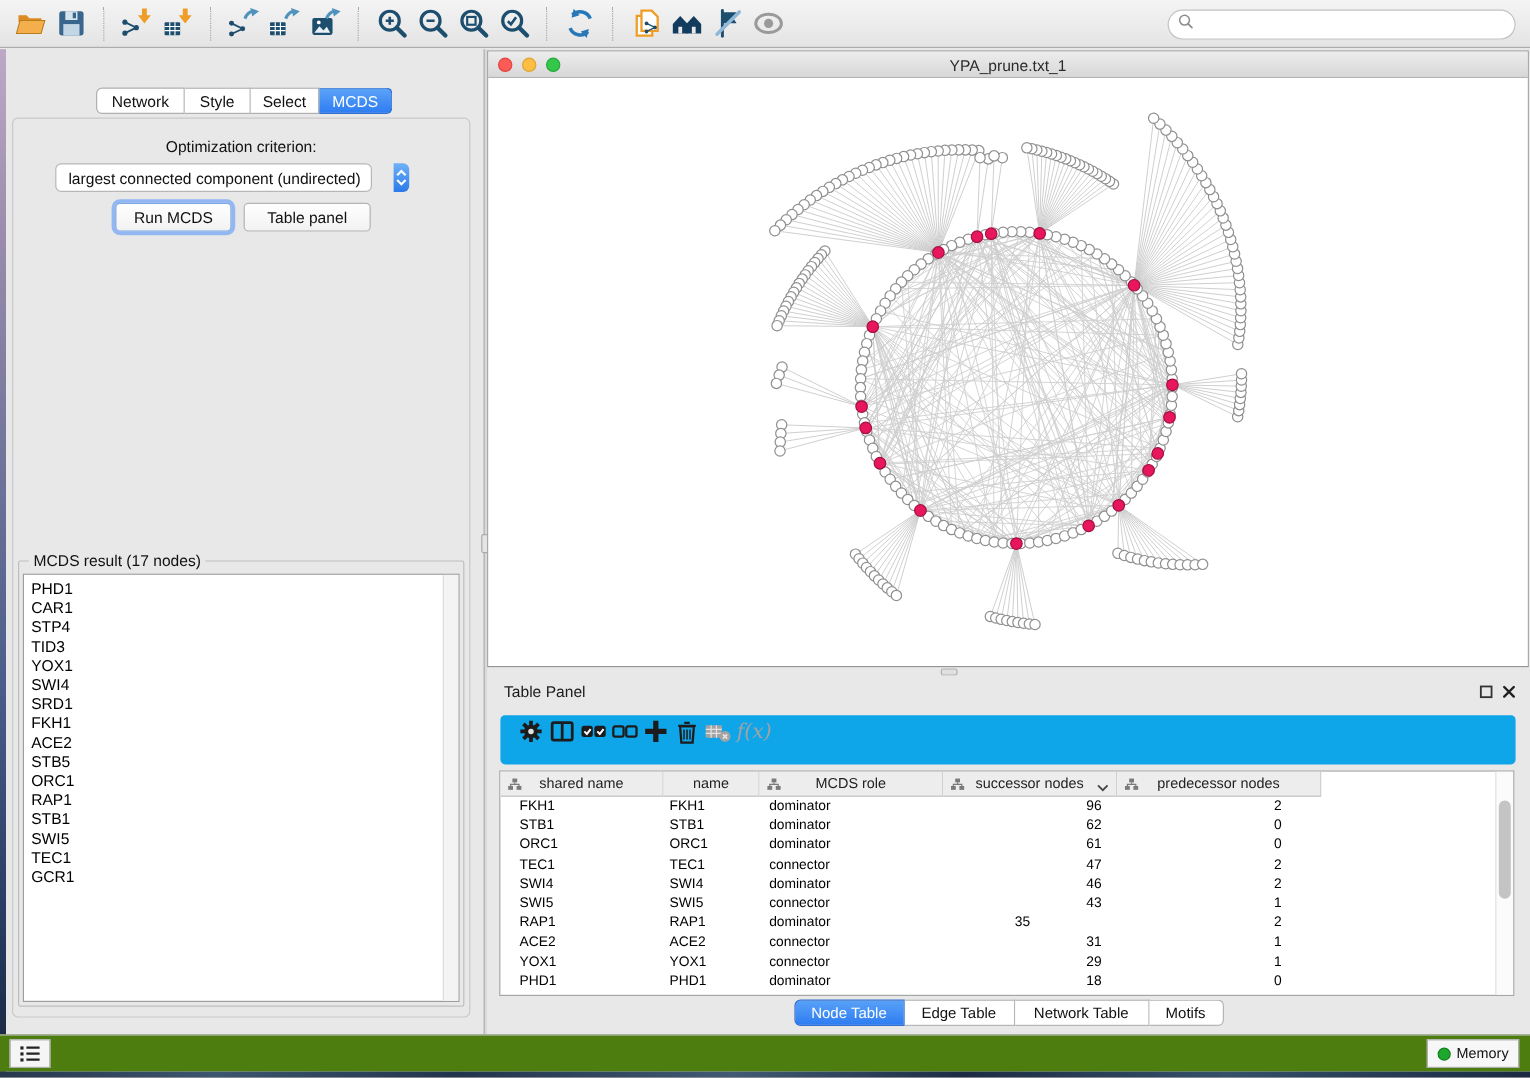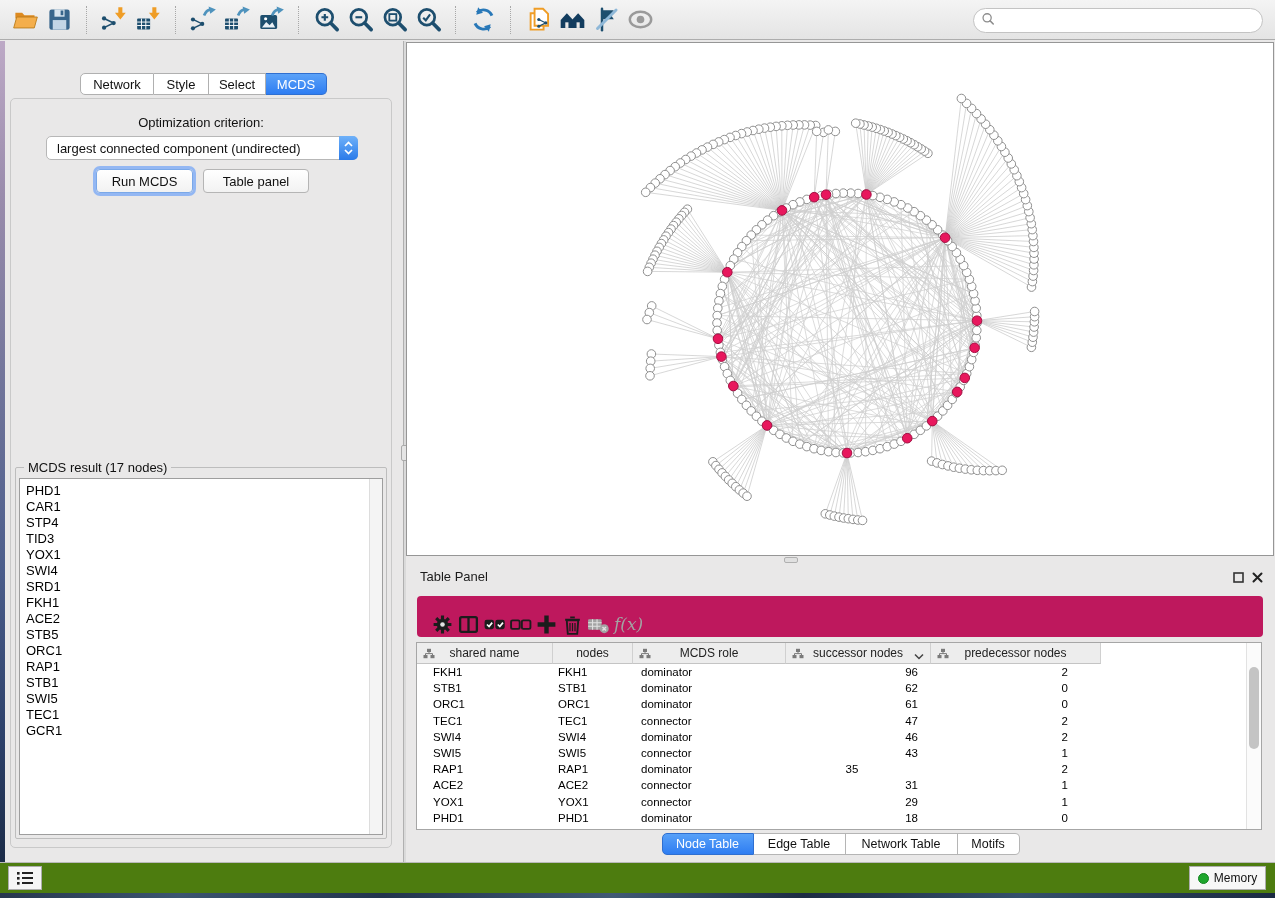--- a/index.html
+++ b/index.html
@@ -27,21 +27,21 @@
   .win-btns { position:absolute; right:10px; top:7px; display:flex; gap:8px; align-items:center; }
   .seg-group { position:absolute; top:32px; left:75px; display:flex; }
   .seg { height:22px; background:#fff; border:1px solid #b0b0b0; border-left:none; font-size:13px;
     color:#111; display:flex; align-items:center; justify-content:center; }
   .seg:first-child { border-left:1px solid #b0b0b0; border-radius:5px 0 0 5px; }
   .seg:last-child { border-radius:0 5px 5px 0; }
   .seg.active { background:linear-gradient(#5ba2f8,#2e7df2); border-color:#2f6fd0; color:#fff; }
   #cp-content { position:absolute; left:5px; top:57px; width:382px; height:750px;
     border:1px solid #c9c9c9; border-radius:5px; background:#e9e8e8; }
   #opt-label { position:absolute; top:16px; width:100%; text-align:center; font-size:13px; color:#111; }
-  #criterion-select { position:absolute; left:35px; top:37px; width:312px; height:24px; background:#fff;
+  #criterion-select { position:absolute; left:35px; top:37px; width:264px; height:24px; background:#fff;
     border:1px solid #b7b7b7; border-radius:5px; display:flex; align-items:center;gap:27px; }
   #criterion-select .sel-text { flex:1; font-size:13px; padding-left:10px; color:#111; white-space:nowrap; }
   #criterion-select .stepper { width:19px; height:24px; margin-right:-1px; border-radius:0 5px 5px 0;
     background:linear-gradient(#6fb1f9,#2a7ae9); display:flex; align-items:center; justify-content:center; }
   .push-btn { position:absolute; height:24px; background:linear-gradient(#ffffff,#f2f2f2); border:1px solid #b5b5b5;
     border-radius:4px; font-size:13px; color:#111; display:flex; align-items:center; justify-content:center; font-family:"Liberation Sans",sans-serif; }
   #run-mcds { left:85px; top:70px; width:97px; box-shadow:0 0 0 3px rgba(90,150,250,.6); border-color:#7aa8e8; }
   #close-panel { left:192px; top:70px; width:106px; }
   #mcds-fieldset { position:absolute; left:4px; top:368px; width:372px; height:372px;
     border:1px solid #bdbdbd; border-radius:2px; }
@@ -67,22 +67,22 @@
   #tl-red { left:8px; background:#fc5b57; border:1px solid #e2453f; }
   #tl-yellow { left:28px; background:#fdbe41; border:1px solid #e0a334; }
   #tl-green { left:48px; background:#34c84a; border:1px solid #27a83a; }
   #nw-title { position:absolute; width:100%; text-align:center; top:4px; font-size:13px; color:#2b2b2b; }
   #network-canvas { position:absolute; left:0; top:22px; width:866px; height:490px; background:#fff; }
 
   
   #table-panel { position:absolute; left:406px; top:563px; width:869px; height:299px; background:#e9e8e8; }
   #tp-title { position:absolute; left:14px; top:6px; font-size:13px; color:#1c1c1c; }
   #tp-winbtns { position:absolute; right:12px; top:6px; display:flex; gap:8px; align-items:center; }
-  #tp-toolbar { position:absolute; left:11px; top:33px; width:846px; height:41px; background:#be185d;
-    border-radius:4px; display:flex; align-items:flex-end; padding-left:12px; }
+  #tp-toolbar { position:absolute; left:11px; top:33px; width:846px; height:41px; background:#0ea5e9;
+    border-radius:4px; display:flex; align-items:flex-start; padding-left:12px; }
   .tpt-btn { width:26px; height:26px; display:flex; align-items:center; justify-content:center; }
   #tp-table { position:absolute; left:10px; top:79px; width:846px; height:188px; background:#fff; border:1px solid #a6a6a6; overflow:hidden; }
   #tp-colhead { position:absolute; left:0; top:0; height:21px; display:flex; }
   .th { position:relative; height:21px; background:#ededed; border-right:1px solid #d0d0d0; border-bottom:1px solid #c4c4c4;
     font-size:12px; color:#222; display:flex; align-items:center; justify-content:center; }
   .th .colicon { position:absolute; left:6px; top:5px; }
   .th .sorticon { position:absolute; right:6px; top:7px; }
   #tp-rows { position:absolute; left:0; top:21px; width:830px; }
   .tr { display:flex; height:16.2px; align-items:center; }
   .td { font-size:11.5px; color:#000; white-space:nowrap; overflow:hidden; }
@@ -324,20 +324,26 @@
         </div>
       </div>
     </div>
   </aside>
 
   <div id="v-splitter">
       <div class="handle"></div>
     </div>
 
   <section id="network-window">
+    <div id="nw-titlebar">
+      <span class="traffic" id="tl-red"></span>
+      <span class="traffic" id="tl-yellow"></span>
+      <span class="traffic" id="tl-green"></span>
+      <div id="nw-title">YPA_prune.txt_1</div>
+    </div>
     <svg id="network-canvas" viewBox="0 0 866 490">
         <g stroke="#b5b5b5" stroke-width="0.75" opacity="0.65">
           <line x1="375.0" y1="145.4" x2="407.2" y2="132.2"></line>
           <line x1="375.0" y1="145.4" x2="392.8" y2="379.1"></line>
           <line x1="375.0" y1="145.4" x2="334.8" y2="181.6"></line>
           <line x1="375.0" y1="145.4" x2="451.1" y2="128.5"></line>
           <line x1="375.0" y1="145.4" x2="421.5" y2="386.7"></line>
           <line x1="375.0" y1="145.4" x2="513.4" y2="150.7"></line>
           <line x1="375.0" y1="145.4" x2="310.8" y2="272.8"></line>
           <line x1="375.0" y1="145.4" x2="354.9" y2="159.8"></line>
@@ -1175,21 +1181,21 @@
                 <path d="M6 4 v1.6 M2.5 7 V5.6 h7 V7" stroke="#7a7a7a" fill="none" stroke-width="1"></path>
                 <g fill="#7a7a7a">
                   <rect x="4" y="0.8" width="4" height="3.2"></rect>
                   <rect x="0.5" y="7" width="4" height="3.2"></rect>
                   <rect x="7.5" y="7" width="4" height="3.2"></rect>
                 </g>
               </svg></span>
             <span>shared name</span>
           </div>
           <div class="th" style="width: 80px;">
-            <span>nodes</span>
+            <span>name</span>
           </div>
           <div class="th" style="width: 153px;">
             <span class="colicon"><svg width="12" height="11" viewBox="0 0 12 11">
                 <path d="M6 4 v1.6 M2.5 7 V5.6 h7 V7" stroke="#7a7a7a" fill="none" stroke-width="1"></path>
                 <g fill="#7a7a7a">
                   <rect x="4" y="0.8" width="4" height="3.2"></rect>
                   <rect x="0.5" y="7" width="4" height="3.2"></rect>
                   <rect x="7.5" y="7" width="4" height="3.2"></rect>
                 </g>
               </svg></span>

